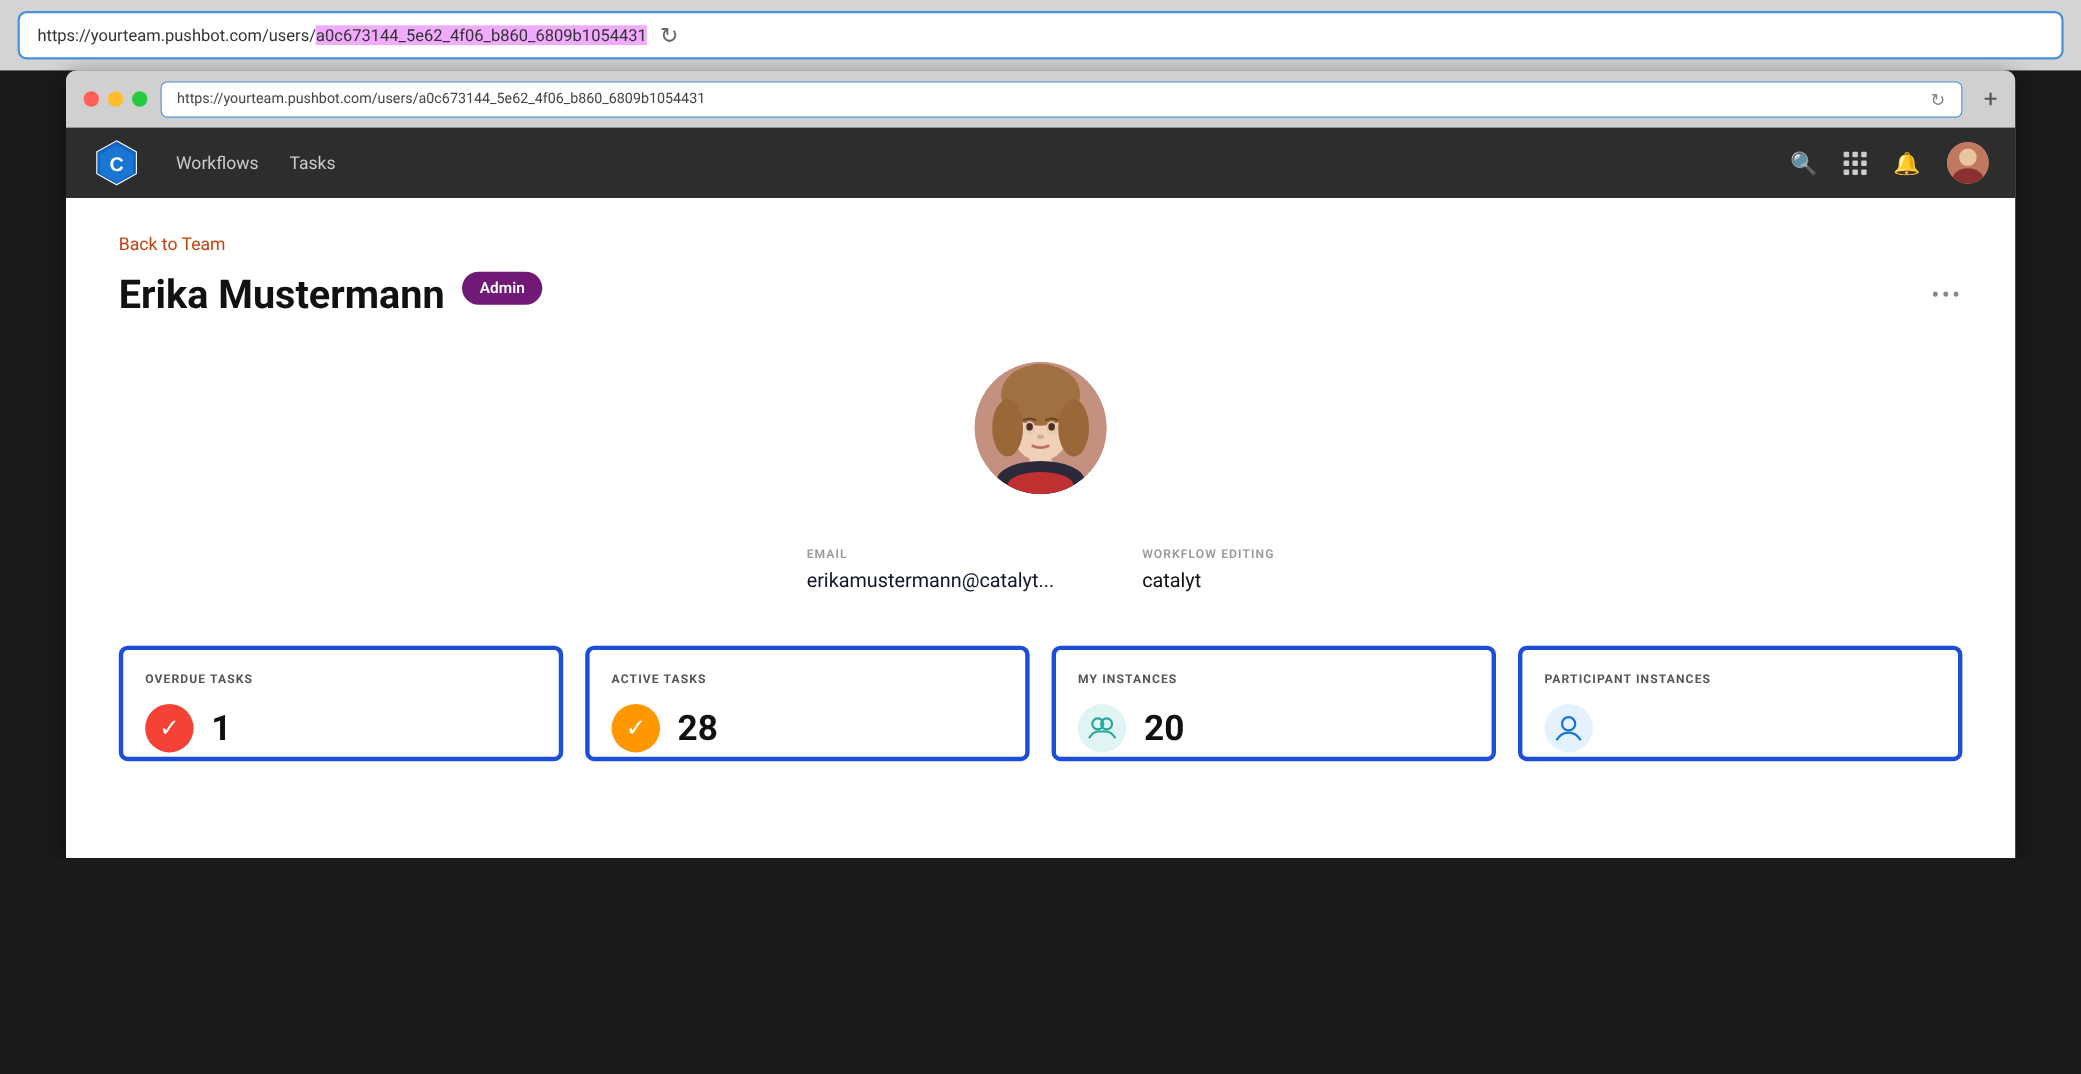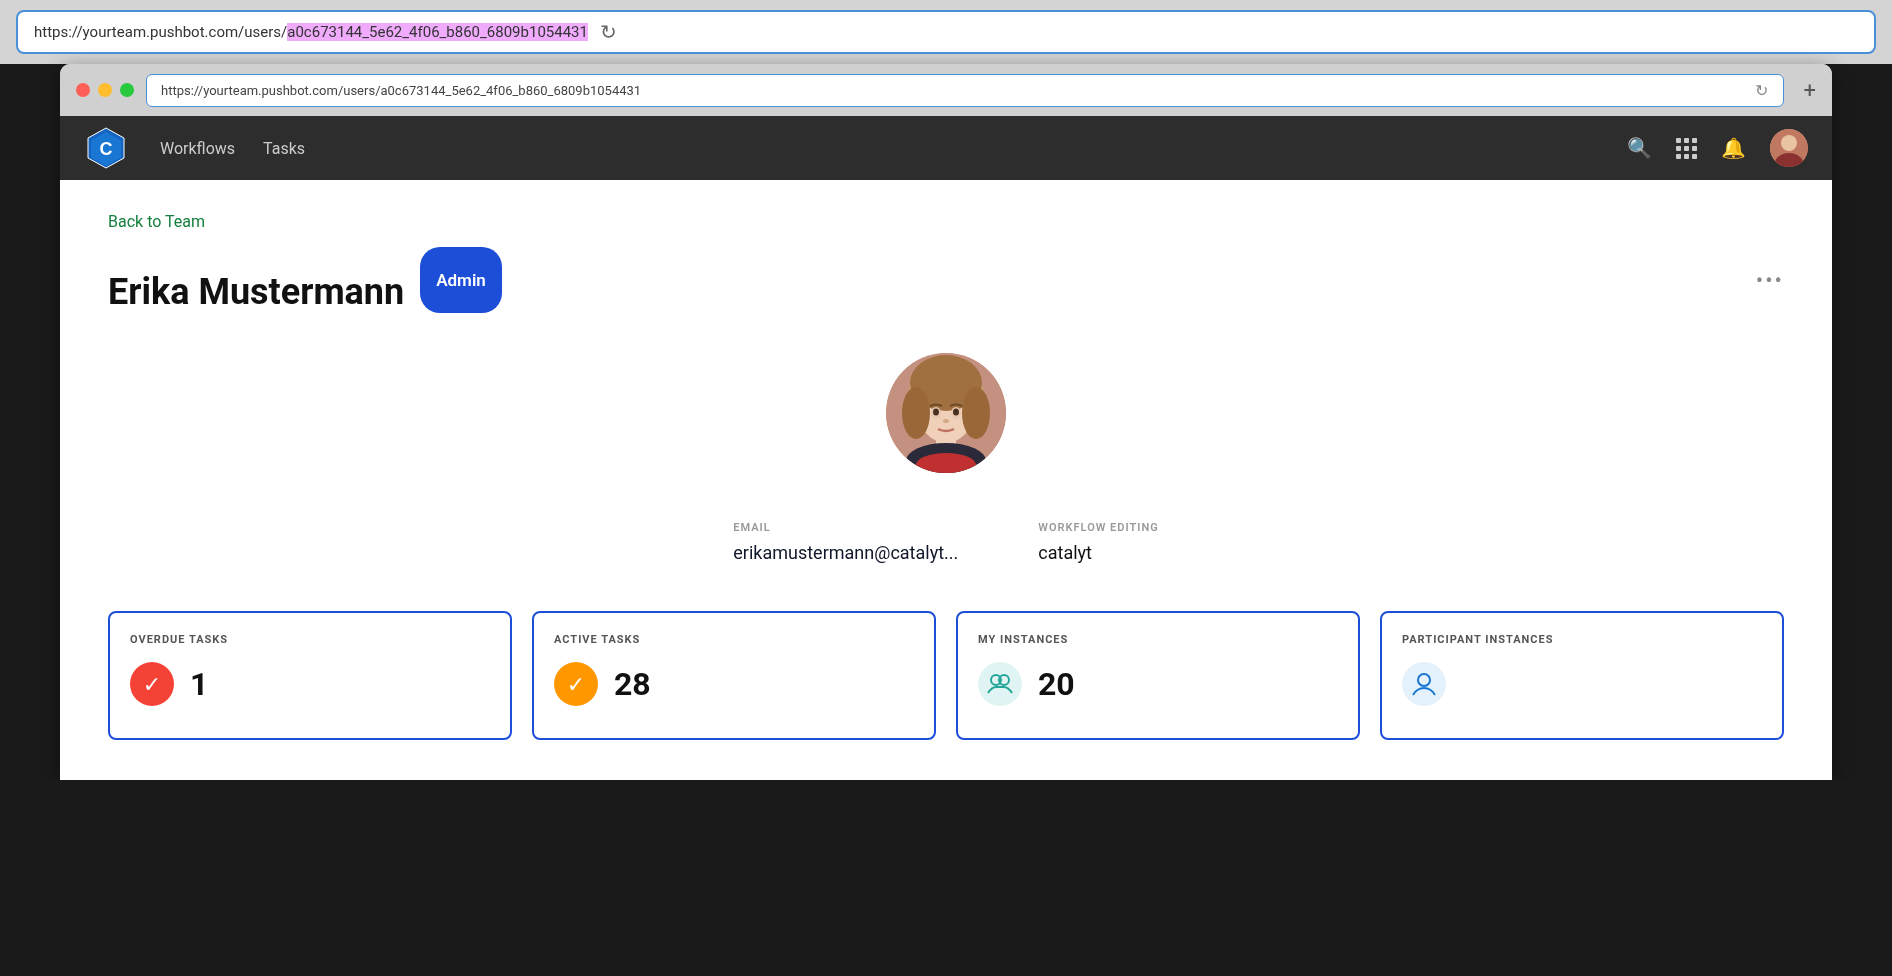--- a/index.html
+++ b/index.html
@@ -156,50 +156,50 @@
       border-radius: 1px;
     }
 
     
     .page-content {
       background: #fff;
       min-height: 600px;
       padding: 32px 48px;
     }
     .back-link {
-      color: #15803d;
+      color: #c2410c;
       font-size: 16px;
       cursor: pointer;
       text-decoration: none;
       display: inline-block;
       margin-bottom: 16px;
     }
 
     .user-header {
       display: flex;
       align-items: center;
       justify-content: space-between;
       margin-bottom: 40px;
     }
     .user-title-group {
       display: flex;
-      align-items: flex-end;
+      align-items: flex-start;
       gap: 16px;
     }
     .user-name {
       font-size: 36px;
       font-weight: 700;
       color: #111;
     }
     .admin-badge {
-      background: #1d4ed8;
+      background: #701a75;
       color: #fff;
-      font-size: 17px;
+      font-size: 14px;
       font-weight: 600;
-      padding: 23px 16px;
+      padding: 7px 16px;
       border-radius: 20px;
     }
     .more-options {
       color: #888;
       font-size: 22px;
       cursor: pointer;
       letter-spacing: 2px;
     }
 
     
@@ -246,23 +246,23 @@
       color: #0f172a;
     }
 
     
     .stats-row {
       display: grid;
       grid-template-columns: repeat(4, 1fr);
       gap: 20px;
     }
     .stat-card {
-      border: 2px solid #1d4ed8;
+      border: 4px solid #1d4ed8;
       border-radius: 8px;
-      padding: 20px 20px 32px;
+      padding: 20px 20px 4px;
       background: #fff;
     }
     .stat-card-title {
       font-size: 11px;
       font-weight: 700;
       color: #555;
       letter-spacing: 1px;
       text-transform: uppercase;
       margin-bottom: 16px;
     }

